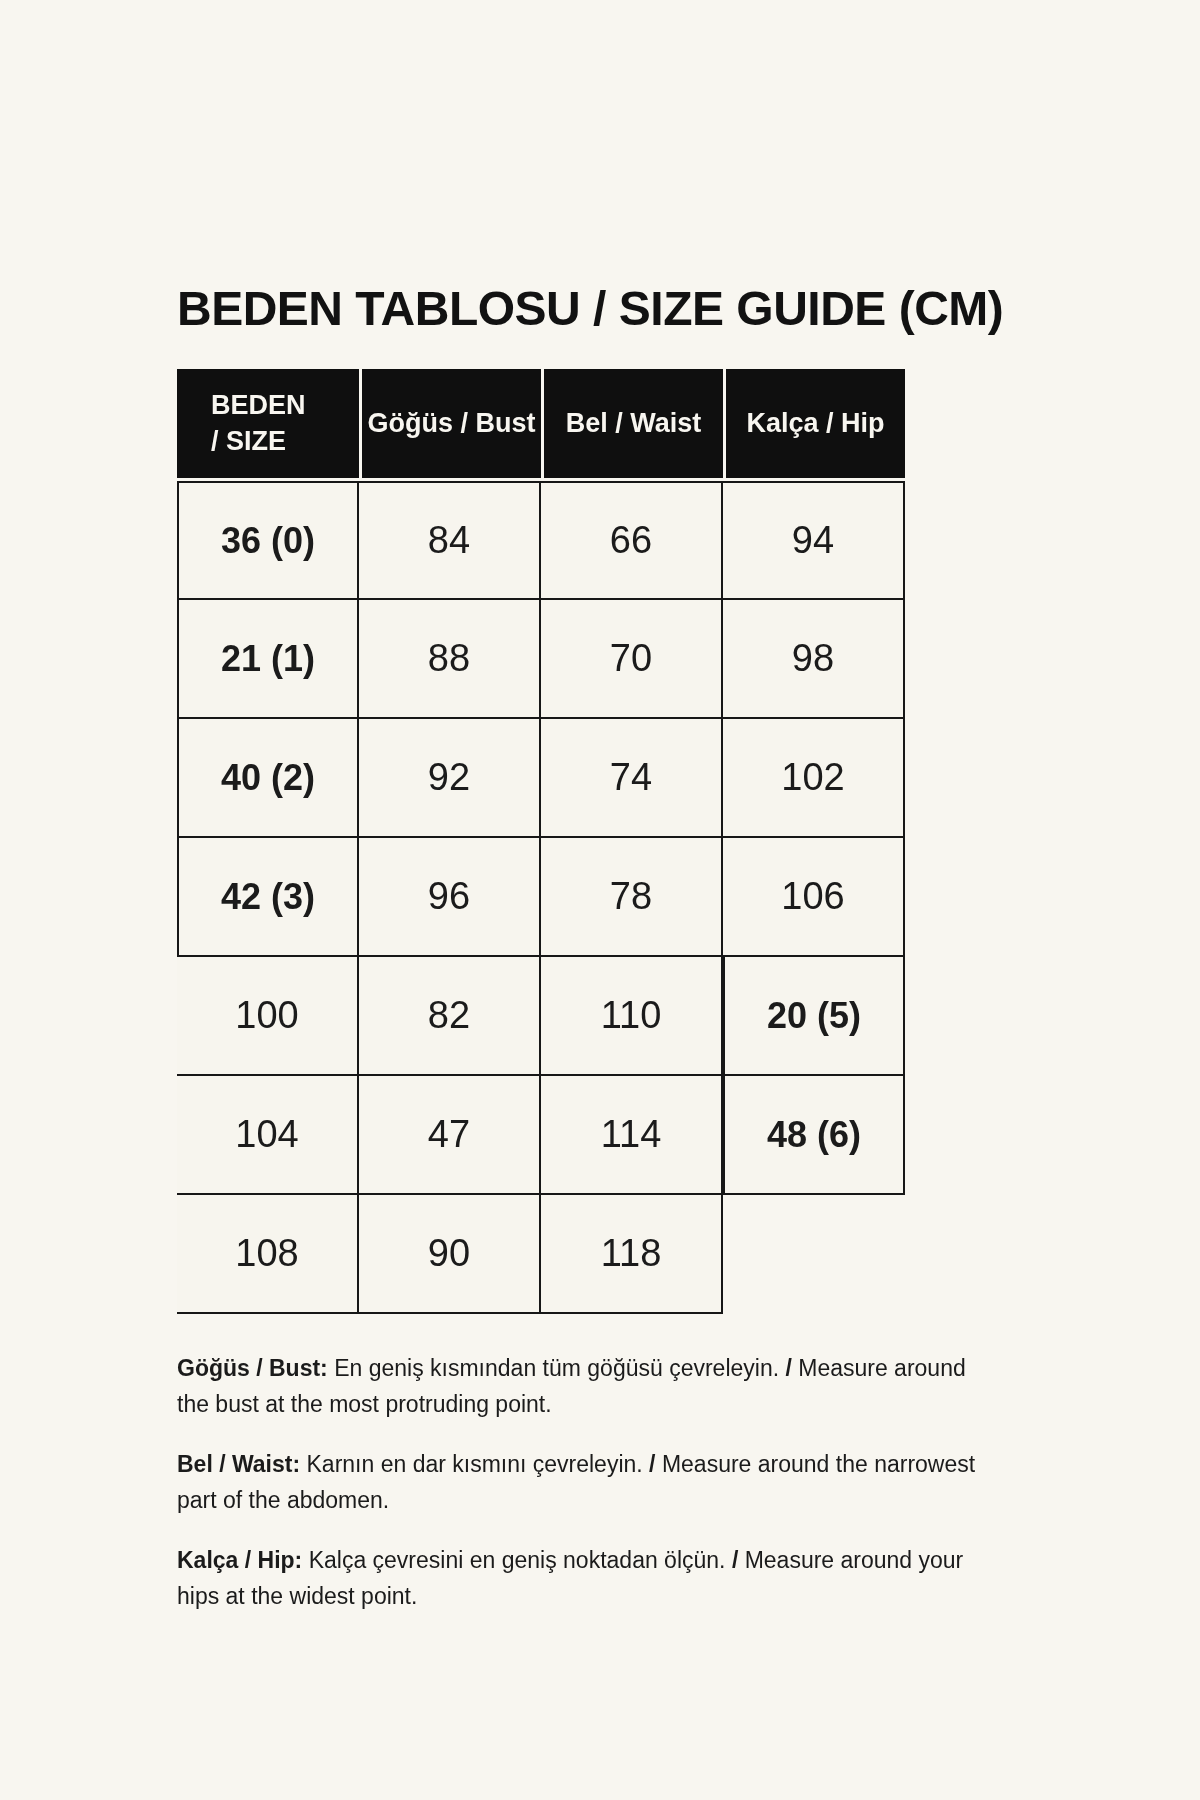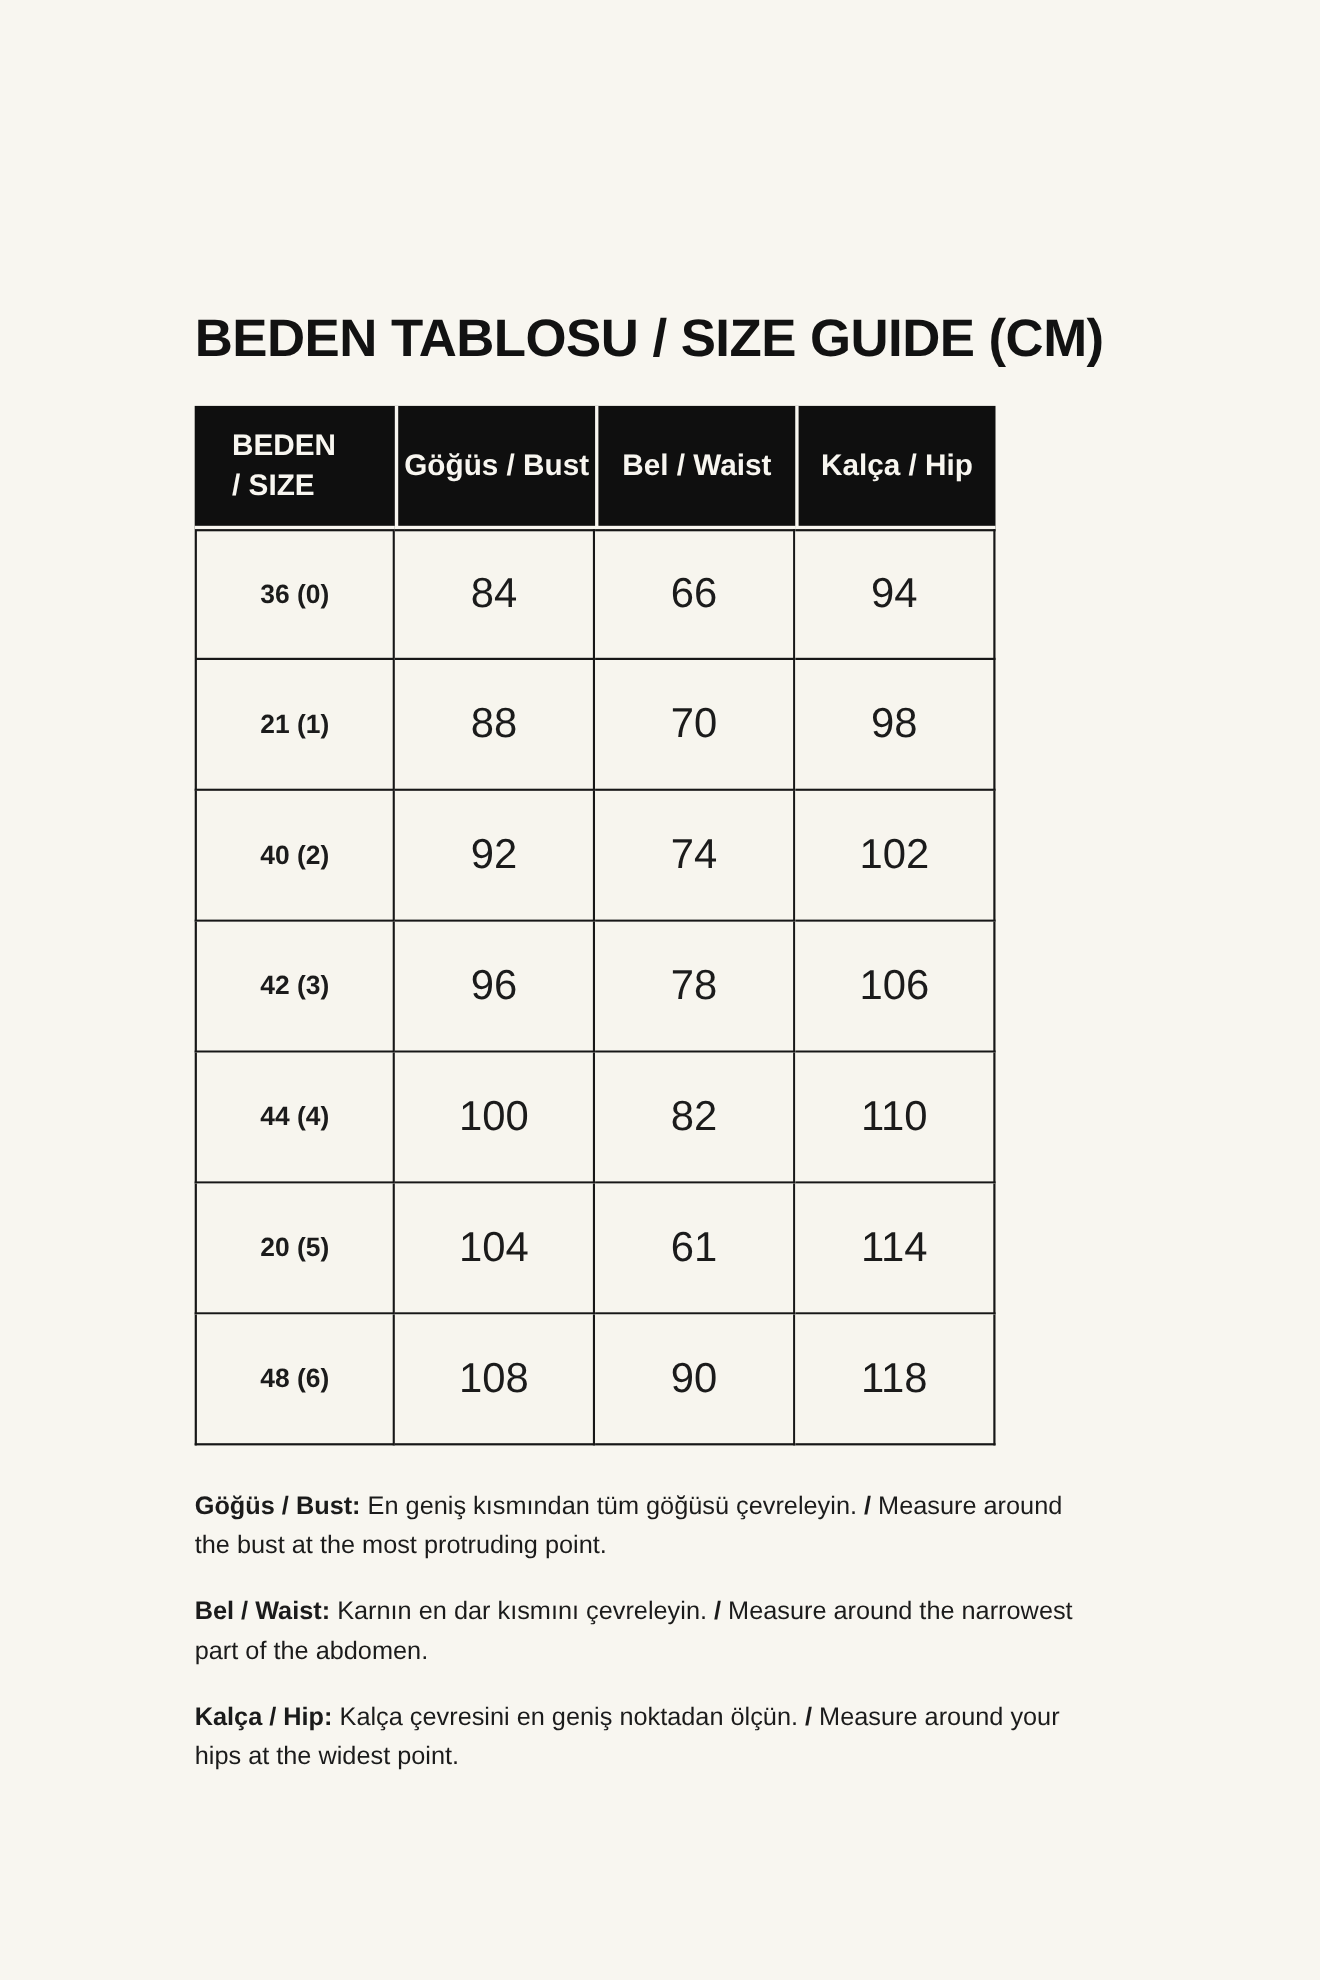--- a/index.html
+++ b/index.html
@@ -57,21 +57,21 @@
     background: #F7F5EE;
     font-size: 38px;
     font-weight: 400;
     color: #1B1B1B;
     border-right: 2px solid #171717;
     border-bottom: 2px solid #171717;
   }
   .td.c1 {
     border-left: 2px solid #171717;
     font-weight: 700;
-    font-size: 24px;
+    font-size: 36px;
   }
   .td.r1 { border-top: 2px solid #171717; }
   .notes {
     position: absolute;
     left: 177px; top: 1350px;
     width: 812px;
   }
   .note {
     margin: 0 0 24px 0;
     font-size: 23px;
@@ -104,28 +104,27 @@
   <div class="td c1">40 (2)</div>
   <div class="td">92</div>
   <div class="td">74</div>
   <div class="td">102</div>
 
   <div class="td c1">42 (3)</div>
   <div class="td">96</div>
   <div class="td">78</div>
   <div class="td">106</div>
 
-  <div class="td c1">44 (4)</div>
   <div class="td">100</div>
   <div class="td">82</div>
   <div class="td">110</div>
 
   <div class="td c1">20 (5)</div>
   <div class="td">104</div>
-  <div class="td">61</div>
+  <div class="td">47</div>
   <div class="td">114</div>
 
   <div class="td c1">48 (6)</div>
   <div class="td">108</div>
   <div class="td">90</div>
   <div class="td">118</div>
 </div>
 
 <div class="notes">
   <p class="note">

